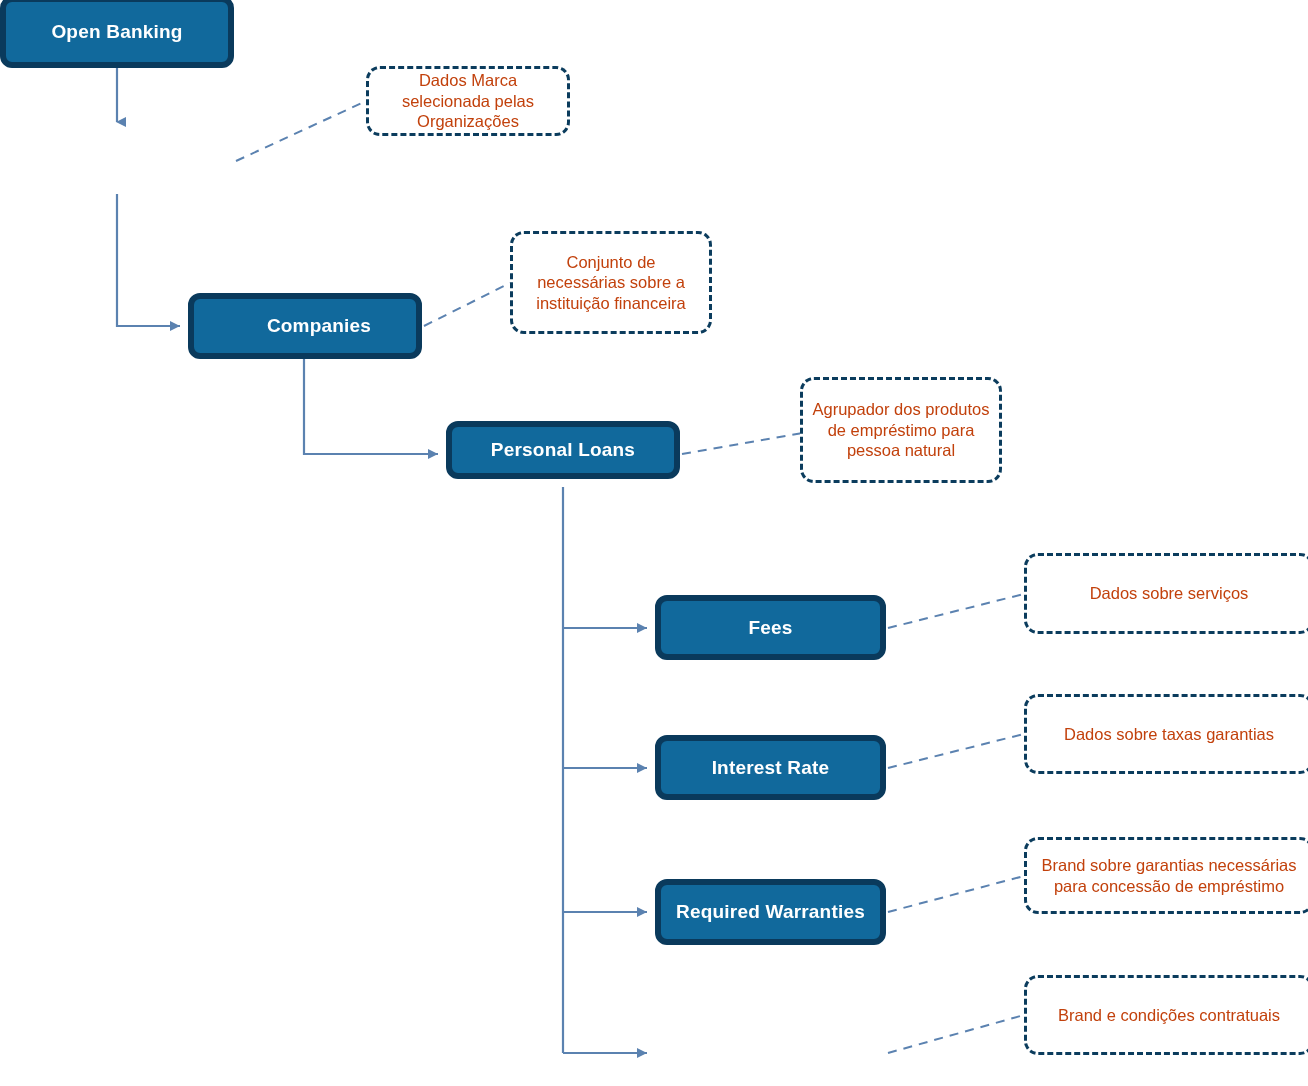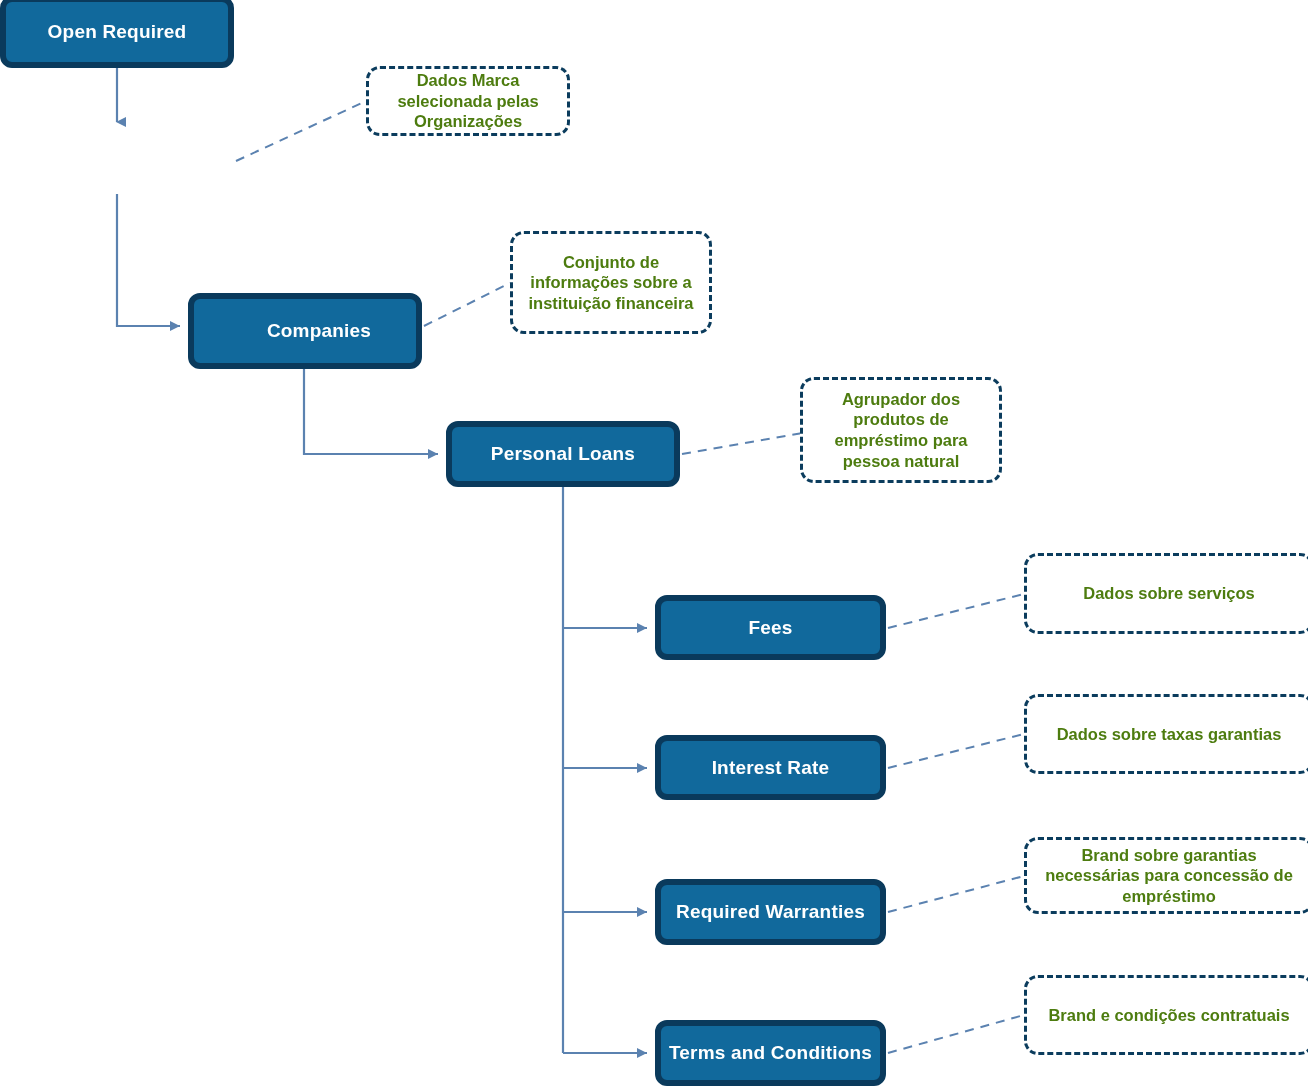--- a/index.html
+++ b/index.html
@@ -43,28 +43,28 @@
     letter-spacing: 0.2px;
     line-height: 1.15;
     user-select: none;
   }
   .note-box {
     position: absolute;
     box-sizing: border-box;
     background: #ffffff;
     border: 3px dashed #0b3c5d;
     border-radius: 14px;
-    color: #4d7c0f;
+    color: #c2410c;
     display: flex;
     align-items: center;
     justify-content: center;
     text-align: center;
     font-family: "Liberation Sans", sans-serif;
     font-size: 16.5px;
-    font-weight: 700;
+    font-weight: 400;
     line-height: 1.25;
     padding: 4px 8px;
     user-select: none;
   }
 </style>
 </head>
 <body>
 
 <div id="diagram-root">
 
@@ -123,54 +123,51 @@
     </g>
     <g>
       <path d="M888,912 L1024,876" stroke="#5b82b0" stroke-width="2" fill="none" stroke-dasharray="9 7"></path>
     </g>
     <g>
       <path d="M888,1053 L1024,1015" stroke="#5b82b0" stroke-width="2" fill="none" stroke-dasharray="9 7"></path>
     </g>
   </svg>
 
   <div class="node-box" style="left:0px; top:-4px; width:234px; height:72px;">
-    <span>Open Required</span>
+    <span>Open Banking</span>
   </div>
 
 
-  <div class="node-box" style="left:188px; top:293px; width:234px; height:76px;padding-left:28px;">
+  <div class="node-box" style="left:188px; top:293px; width:234px; height:66px;padding-left:28px;">
     <span>Companies</span>
   </div>
 
-  <div class="node-box" style="left:446px; top:421px; width:234px; height:66px;">
+  <div class="node-box" style="left:446px; top:421px; width:234px; height:58px;">
     <span>Personal Loans</span>
   </div>
 
   <div class="node-box" style="left:655px; top:595px; width:231px; height:65px;align-items:center;">
     <span>Fees</span>
   </div>
 
   <div class="node-box" style="left:655px; top:735px; width:231px; height:65px;">
     <span>Interest Rate</span>
   </div>
 
   <div class="node-box" style="left:655px; top:879px; width:231px; height:66px;">
     <span>Required Warranties</span>
   </div>
 
-  <div class="node-box" style="left:655px; top:1020px; width:231px; height:66px;">
-    <span>Terms and Conditions</span>
-  </div>
 
   <div class="note-box" style="left:366px; top:66px; width:204px; height:70px;">
     <span>Dados Marca selecionada pelas Organizações</span>
   </div>
 
   <div class="note-box" style="left:510px; top:231px; width:202px; height:103px;">
-    <span>Conjunto de informações sobre a instituição financeira</span>
+    <span>Conjunto de necessárias sobre a instituição financeira</span>
   </div>
 
   <div class="note-box" style="left:800px; top:377px; width:202px; height:106px;">
     <span>Agrupador dos produtos de empréstimo para pessoa natural</span>
   </div>
 
   <div class="note-box" style="left:1024px; top:553px; width:290px; height:81px;">
     <span>Dados sobre serviços</span>
   </div>
 

